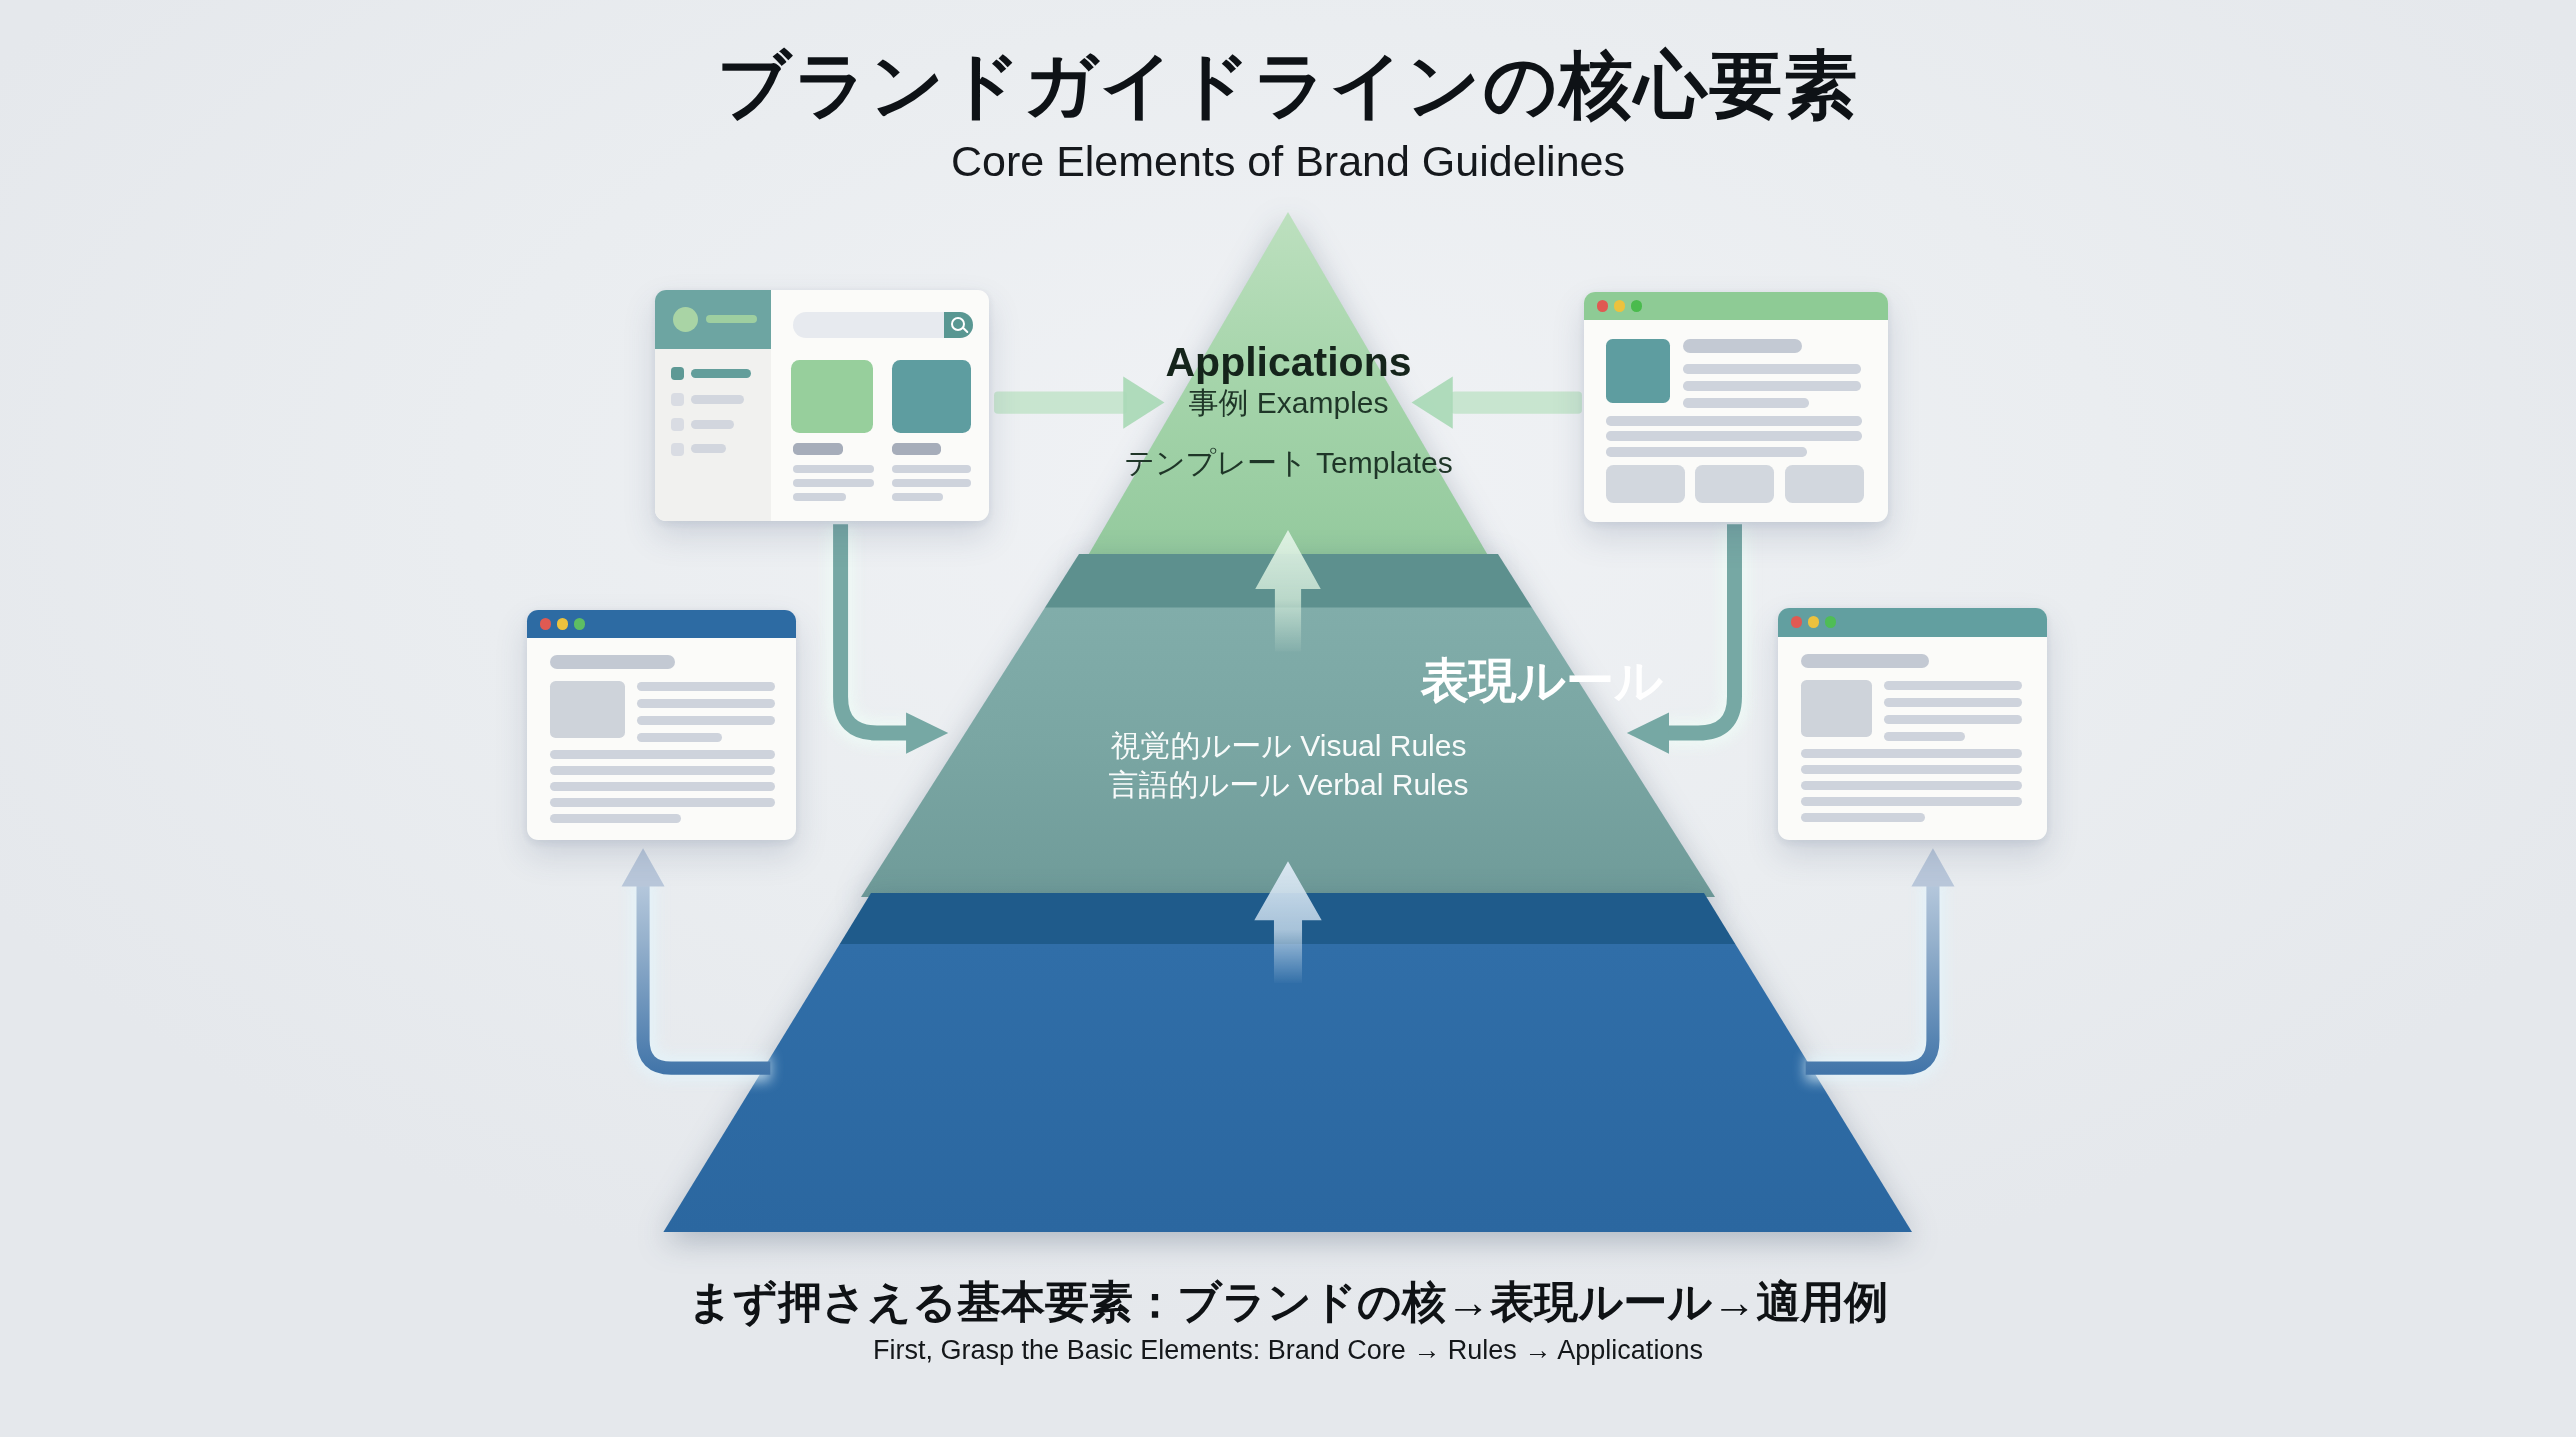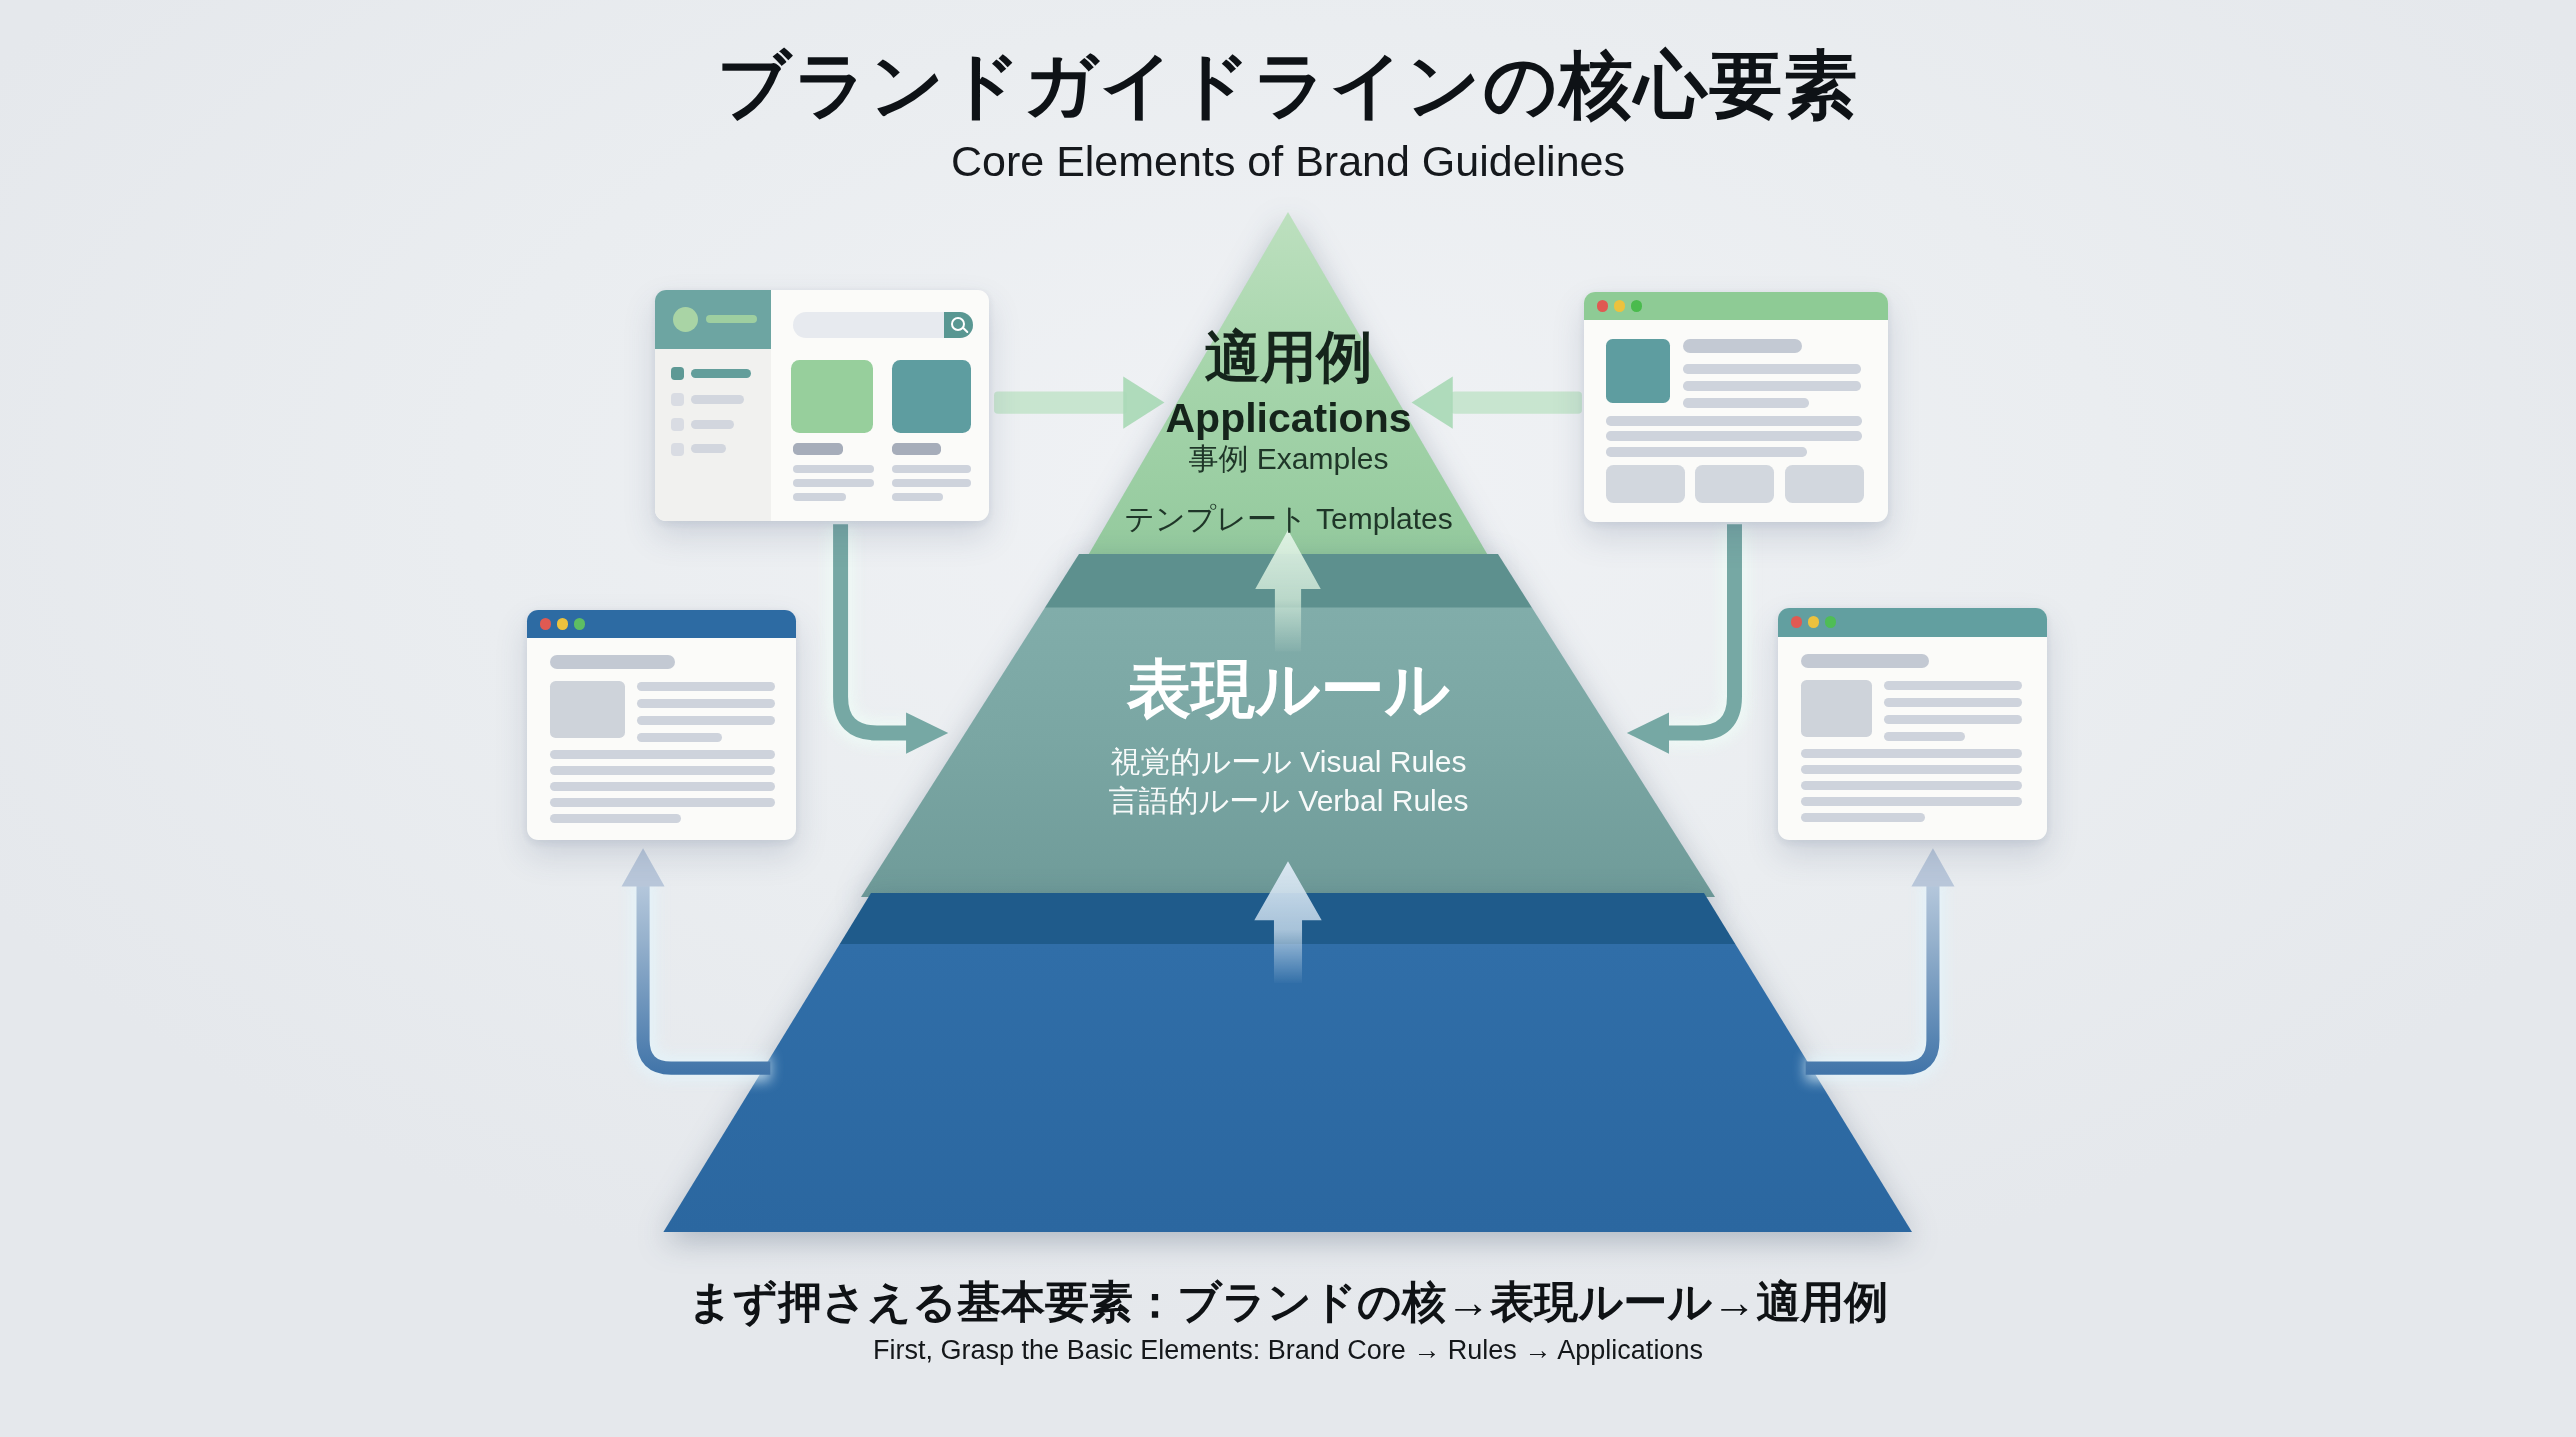--- a/index.html
+++ b/index.html
@@ -26,21 +26,21 @@
     background:linear-gradient(180deg,#bde0bf 0%,#a6d5ab 45%,#93c99d 100%);}
   .lvl-teal-wrap{left:861px;top:554px;width:854px;height:343px;}
   .lvl-teal{clip-path:polygon(218px 0,637px 0,854px 343px,0 343px);
     background:linear-gradient(180deg,#5d908e 0px,#5d908e 53px,#81adaa 54px,#7aa6a3 55%,#6f9b99 100%);}
   .lvl-blue-wrap{left:655px;top:893px;width:1266px;height:339px;}
   .lvl-blue{clip-path:polygon(216px 0,1049px 0,1257px 339px,8.4px 339px);
     background:linear-gradient(180deg,#1f5b8b 0px,#1f5b8b 51px,#306ea8 51px,#2b67a0 100%);}
   
   .ltext{position:absolute;left:914px;width:749px;text-align:center;z-index:6;}
   .t-ja{font-size:56px;font-weight:800;line-height:1;}
-  .t-ja.mid{font-size:64px;}
+  .t-ja.mid{font-size:48px;text-align:right;}
   .t-en{font-size:41px;font-weight:700;margin-top:13px;line-height:1;}
   .t-detail{font-size:30px;font-weight:500;line-height:1.3;}
   .t-detail.first{margin-top:20.6px;}
   .dark-ink{color:#15241b;}
   .dark-ink .t-detail{color:#1f3628;}
   .light-ink{color:#ffffff;}
   .light-ink .t-detail{color:rgba(255,255,255,.95);}
   
   .win{position:absolute;background:#fbfbf9;border-radius:11.2px;z-index:5;
     box-shadow:0 15px 32px rgba(60,80,110,.17),0 2.8px 8.4px rgba(60,80,110,.10);}
@@ -128,21 +128,20 @@
     <g>
       <path d="M1929,1141 L2035,1141 Q2065,1141 2065,1111 L2065,942" fill="none" stroke="url(#lgradL)" stroke-width="14"></path>
       <polygon points="2042,947 2065,906 2088,947" fill="#b9c7da"></polygon>
     </g>
 
     <polygon points="1376,920 1340,983 1361,983 1361,1050 1391,1050 1391,983 1412,983" fill="url(#cBlue)"></polygon>
     <polygon points="1376,566 1341,629 1362,629 1362,696 1390,696 1390,629 1411,629" fill="url(#cGreen)"></polygon>
   </svg>
 
   <div class="ltext dark-ink" style="top:329px">
-    <div class="t-ja">適用例</div>
     <div class="t-en">Applications</div>
     <div class="t-detail">事例 Examples</div>
     <div class="t-detail first">テンプレート Templates</div>
   </div>
 
   <div class="ltext light-ink" style="top:657px">
     <div class="t-ja mid">表現ルール</div>
     <div class="t-detail first">視覚的ルール Visual Rules</div>
     <div class="t-detail">言語的ルール Verbal Rules</div>
   </div>

